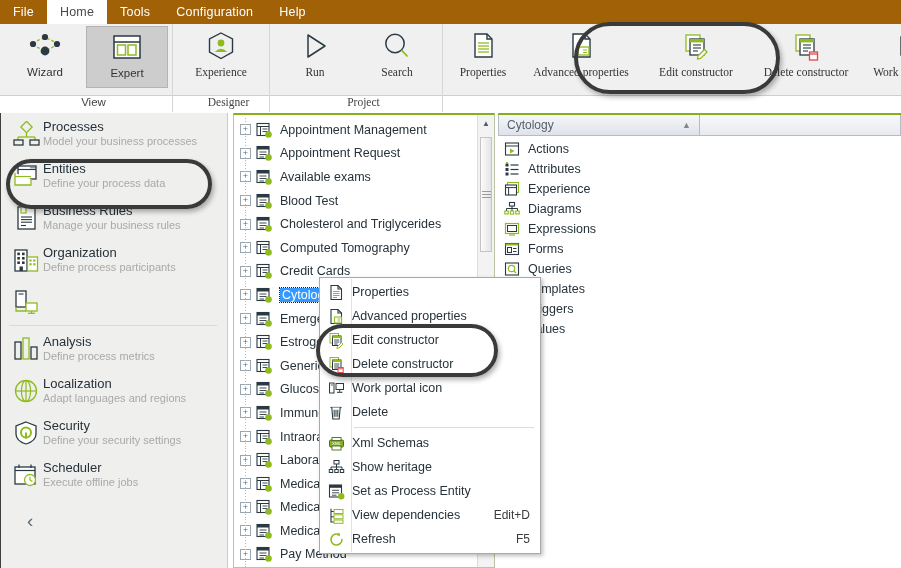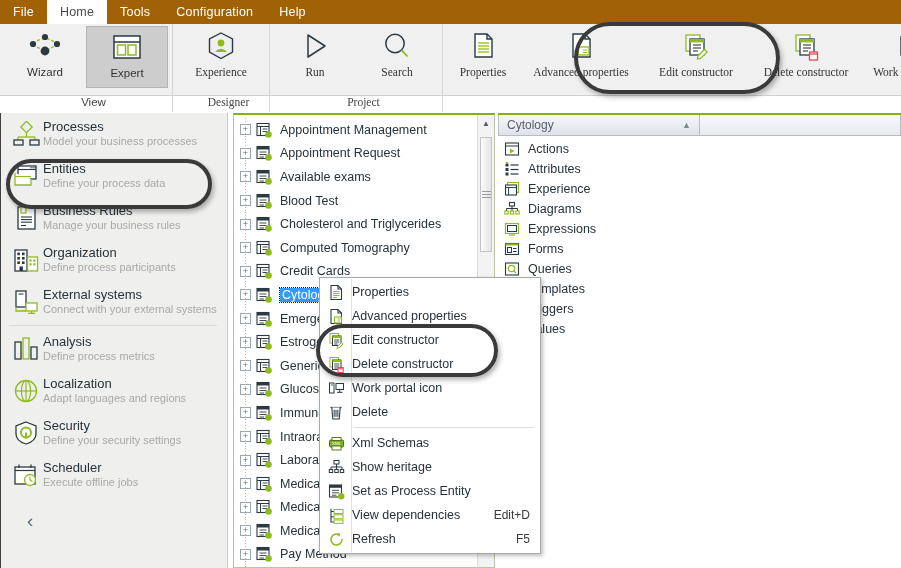--- a/index.html
+++ b/index.html
@@ -398,24 +398,20 @@
       <span class="sb-ico">
         <svg width="28" height="26" viewBox="0 0 28 26">
           <rect x="4" y="2" width="10" height="16" fill="#fff" stroke="#2b3a42" stroke-width="1.3"></rect>
           <line x1="6.5" y1="5" x2="11.5" y2="5" stroke="#2b3a42" stroke-width="1.1"></line>
           <path d="M4 18 L4 22 L14 22" fill="none" stroke="#8fbb20" stroke-width="1.3"></path>
           <rect x="14" y="14" width="11" height="8" fill="#fff" stroke="#8fbb20" stroke-width="1.3"></rect>
           <line x1="19.5" y1="22" x2="19.5" y2="24" stroke="#8fbb20" stroke-width="1.2"></line>
           <line x1="16" y1="24.3" x2="23" y2="24.3" stroke="#8fbb20" stroke-width="1.3"></line>
         </svg>
       </span>
-      <span class="sb-txt">
-        <div class="sb-title">External systems</div>
-        <div class="sb-sub">Connect with your external systems</div>
-      </span>
     </div>
 
     <div class="sb-sep"></div>
 
     <div class="sb-item">
       <span class="sb-ico">
         <svg width="28" height="26" viewBox="0 0 28 26">
           <rect x="3" y="6" width="6" height="17" fill="none" stroke="#2b3a42" stroke-width="1.3"></rect>
           <rect x="11" y="2" width="6" height="21" fill="none" stroke="#8fbb20" stroke-width="1.3"></rect>
           <rect x="19" y="11" width="6" height="12" fill="none" stroke="#2b3a42" stroke-width="1.3"></rect>

